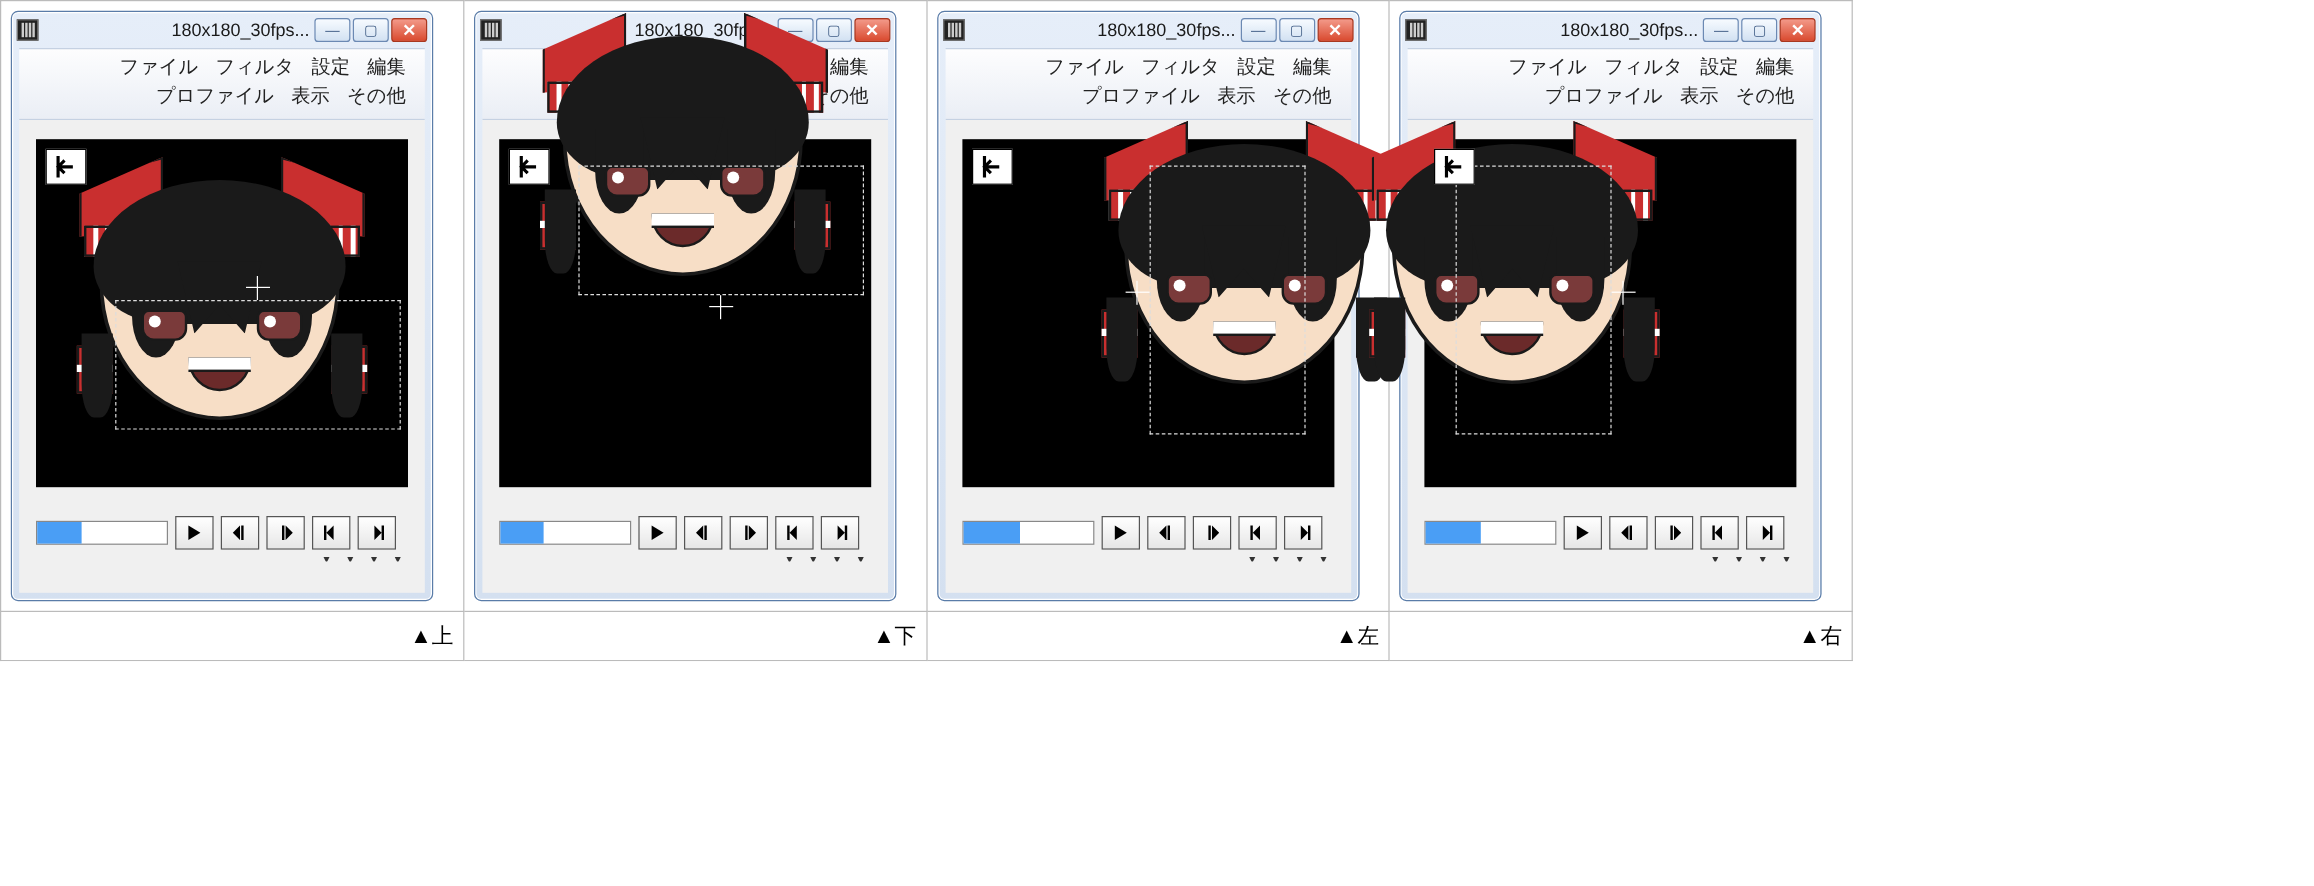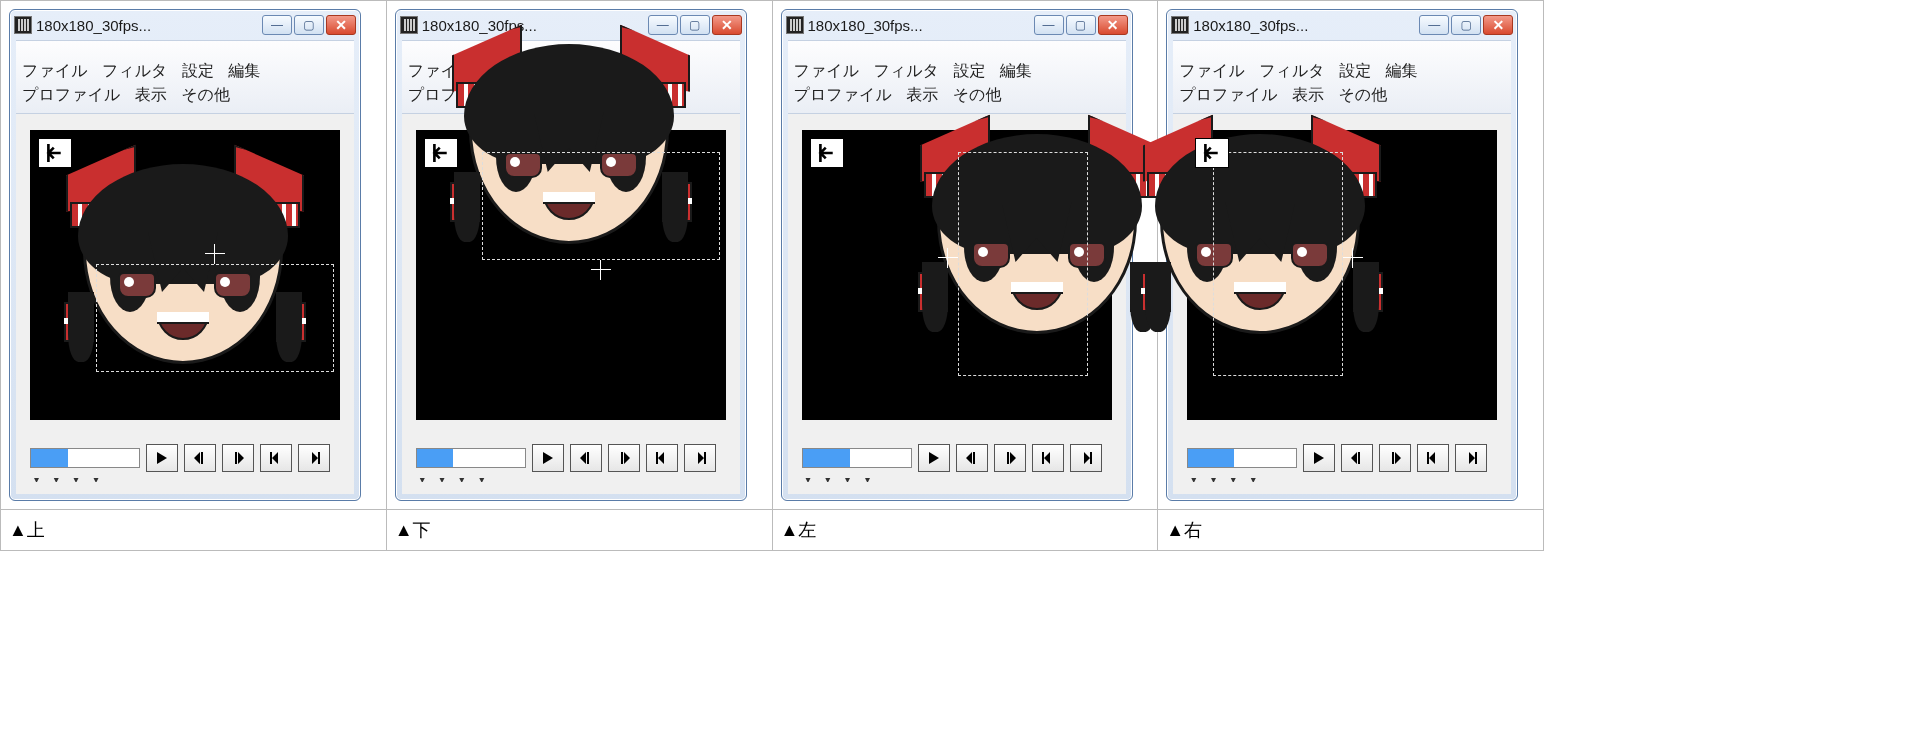--- a/index.html
+++ b/index.html
@@ -11,20 +11,21 @@
     background: #fff;
   }
   table.grid {
     border-collapse: collapse;
     width: 1544px;
   }
   table.grid td {
     border: 1px solid #bbb;
     vertical-align: top;
     padding: 8px;
+    text-align: right;
   }
   .caption {
     font-size: 18px;
     padding: 10px 6px;
   }
   
   .window {
     width: 352px;
     height: 492px;
     background: linear-gradient(to bottom, #e6eef9, #d4e0f0);
@@ -80,21 +81,21 @@
     background: linear-gradient(to bottom, #f39a8a, #d94a2f);
     border-color: #a83820;
     color: #fff;
     font-weight: bold;
     font-size: 14px;
   }
   .menubar {
     background: linear-gradient(to bottom, #fdfdfe, #eaeef5);
     border-top: 1px solid #c5d1e2;
     border-bottom: 1px solid #c5d1e2;
-    padding: 18px 6px 6px 6px;
+    padding: 4px 6px 6px 6px;
     font-size: 16px;
     color: #222;
     line-height: 1.5;
     margin: 0 6px;
   }
   .menubar span { margin-right: 10px; display:inline-block; }
   .client {
     flex: 1;
     background: #f0f0f0;
     margin: 0 6px 6px 6px;

